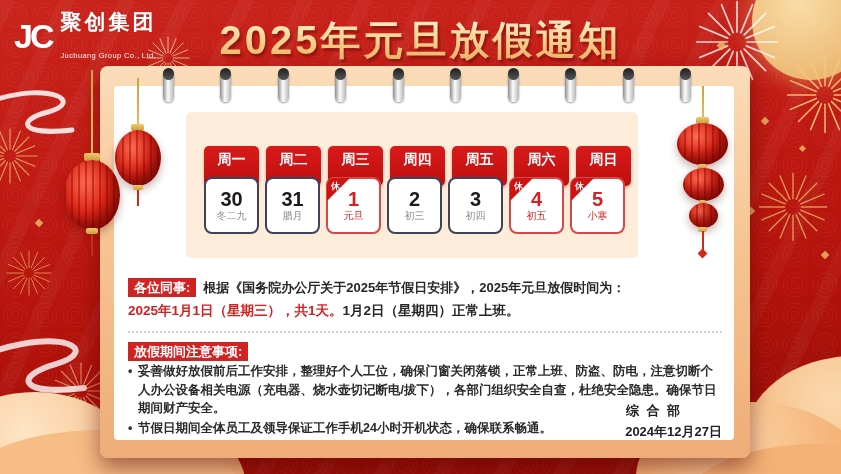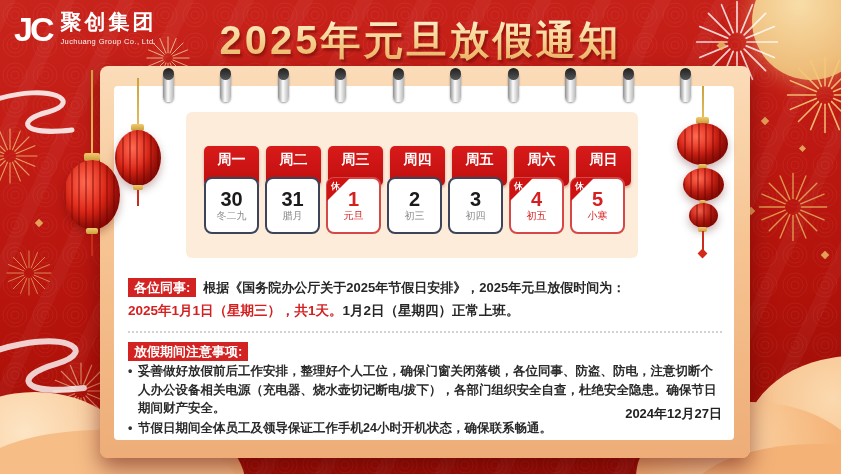--- a/index.html
+++ b/index.html
@@ -12,21 +12,21 @@
   .moon{position:absolute;left:752px;top:-38px;width:118px;height:118px;border-radius:50%;
     background:radial-gradient(circle at 40% 35%,#f8dda8,#efbf7d 60%,#e6ab60 95%);box-shadow:0 0 26px rgba(250,210,140,.5);}
   .fw{position:absolute;}
   .confetti{position:absolute;background:#eab865;transform:rotate(45deg);opacity:.85;}
   .cloud{position:absolute;border-radius:50%;}
   .swirl{position:absolute;}
   
   .logo{position:absolute;left:14px;top:11px;display:flex;align-items:center;gap:9px;color:#fff;z-index:5;}
   .logo-mark{font-size:34px;font-weight:900;letter-spacing:-3px;line-height:34px;}
   .logo-cn{font-size:21px;font-weight:900;letter-spacing:3px;line-height:22px;}
-  .logo-en{font-size:7.5px;letter-spacing:.4px;margin-top:4px;opacity:.95;}
+  .logo-en{font-size:7.5px;letter-spacing:.4px;margin-top:18px;opacity:.95;}
   .title{position:absolute;left:50%;top:5px;transform:translateX(-50%);white-space:nowrap;z-index:5;
     font-size:40px;font-weight:700;letter-spacing:3px;
     background:linear-gradient(180deg,#fdf3d6 5%,#f7d99b 40%,#eebc72 75%,#e0a458 100%);
     -webkit-background-clip:text;background-clip:text;color:transparent;
     filter:drop-shadow(2px 3px 1px rgba(110,10,5,.55));margin-top:8px;}
   
   .card{position:absolute;left:100px;top:66px;width:650px;height:392px;border-radius:8px;z-index:2;
     background:linear-gradient(180deg,#fbdcb9 0%,#f6c492 45%,#eead78 100%);
     box-shadow:0 10px 22px rgba(80,2,2,.5);}
   .card-inner{position:absolute;left:14px;right:16px;top:20px;bottom:18px;background:#ffffff;border-radius:4px;}
@@ -227,25 +227,26 @@
       <span class="notice-line1">根据《国务院办公厅关于2025年节假日安排》，2025年元旦放假时间为：</span>
     </div>
     <div class="notice-line2">
       <span class="red-text">2025年1月1日（星期三），共1天。</span><span class="black-text">1月2日（星期四）正常上班。</span>
     </div>
 
     <div class="dotted"></div>
 
     <span class="red-badge notes-badge">放假期间注意事项:</span>
     <div class="notes-list">
-      <div class="note-item">妥善做好放假前后工作安排，整理好个人工位，确保门窗关闭落锁，各位同事、防盗、防电，注意切断个人办公设备相关电源（充电器、烧水壶切记断电/拔下），各部门组织安全自查，杜绝安全隐患。确保节日期间财产安全。</div>
+      <div class="note-item">妥善做好放假前后工作安排，整理好个人工位，确保门窗关闭落锁，正常上班、防盗、防电，注意切断个人办公设备相关电源（充电器、烧水壶切记断电/拔下），各部门组织安全自查，杜绝安全隐患。确保节日期间财产安全。</div>
       <div class="note-item">节假日期间全体员工及领导保证工作手机24小时开机状态，确保联系畅通。</div>
     </div>
 
     <div class="signature">
+      <div class="sig-dept">综 合 部</div>
       <div class="sig-date">2024年12月27日</div>
     </div>
   </div>
 
   <div class="lan-string" style="left:91px;top:70px;height:92px;"></div>
   <div class="lan-gold" style="left:84px;top:153px;width:16px;height:8px;"></div>
   <div class="lan-body" style="left:64px;top:160px;width:56px;height:70px;"></div>
   <div class="lan-gold" style="left:86px;top:228px;width:12px;height:6px;"></div>
   <div class="lan-tassel" style="left:91px;top:234px;height:22px;"></div>
   <div class="lan-string" style="left:137px;top:78px;height:52px;"></div>

